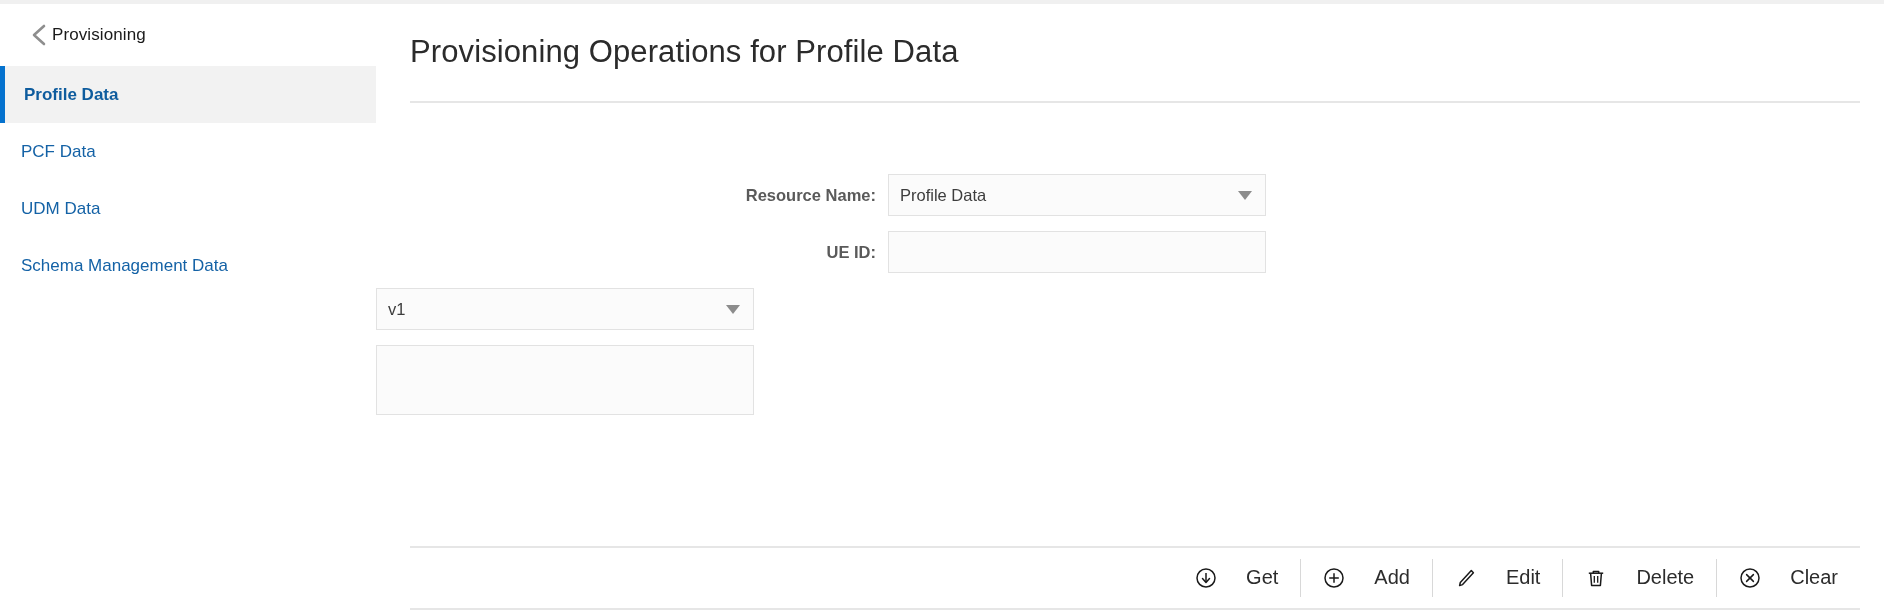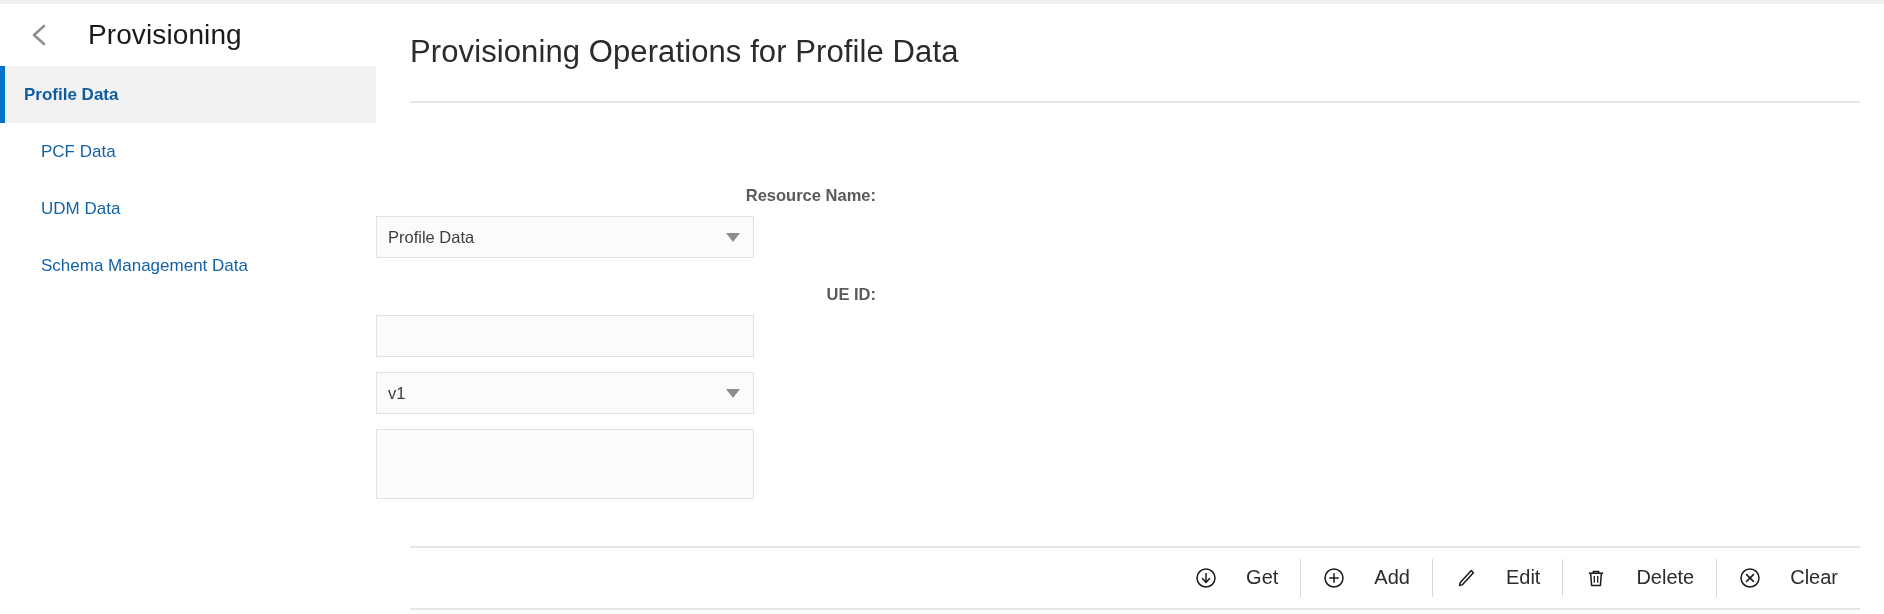--- a/index.html
+++ b/index.html
@@ -47,39 +47,38 @@
     height: 26px;
     display: flex;
     align-items: center;
     justify-content: center;
     cursor: pointer;
     flex: none;
   }
   .back-chevron svg { display: block; }
 
   .panel-title {
-    margin-left: 36px;
-    font-size: 28px;
+    font-size: 17px;
     font-weight: 400;
     color: #1a1a1a;
     letter-spacing: 0.1px;
     white-space: nowrap;
   }
 
   .nav-list {
     list-style: none;
     margin: 0;
     padding: 0;
   }
 
   .nav-item {
     height: 57px;
     display: flex;
     align-items: center;
-    padding-left: 36px;
+    padding-left: 16px;
     font-size: 17px;
     color: #1462a6;
     cursor: pointer;
     box-sizing: border-box;
     border-left: 5px solid transparent;
     white-space: nowrap;
   }
   .nav-item.active {
     background: #f2f2f2;
     border-left: 5px solid #0572ce;
@@ -125,21 +124,20 @@
     position: absolute;
     left: 0;
     top: 170px;
     width: 1508px;
   }
 
   .form-row {
     display: flex;
     align-items: flex-start;
     margin-bottom: 15px;
-    flex-direction: column;
   }
 
   .form-label {
     width: 512px;
     text-align: right;
     padding-right: 12px;
     box-sizing: border-box;
     font-size: 16.5px;
     font-weight: bold;
     color: #5a5a5a;

